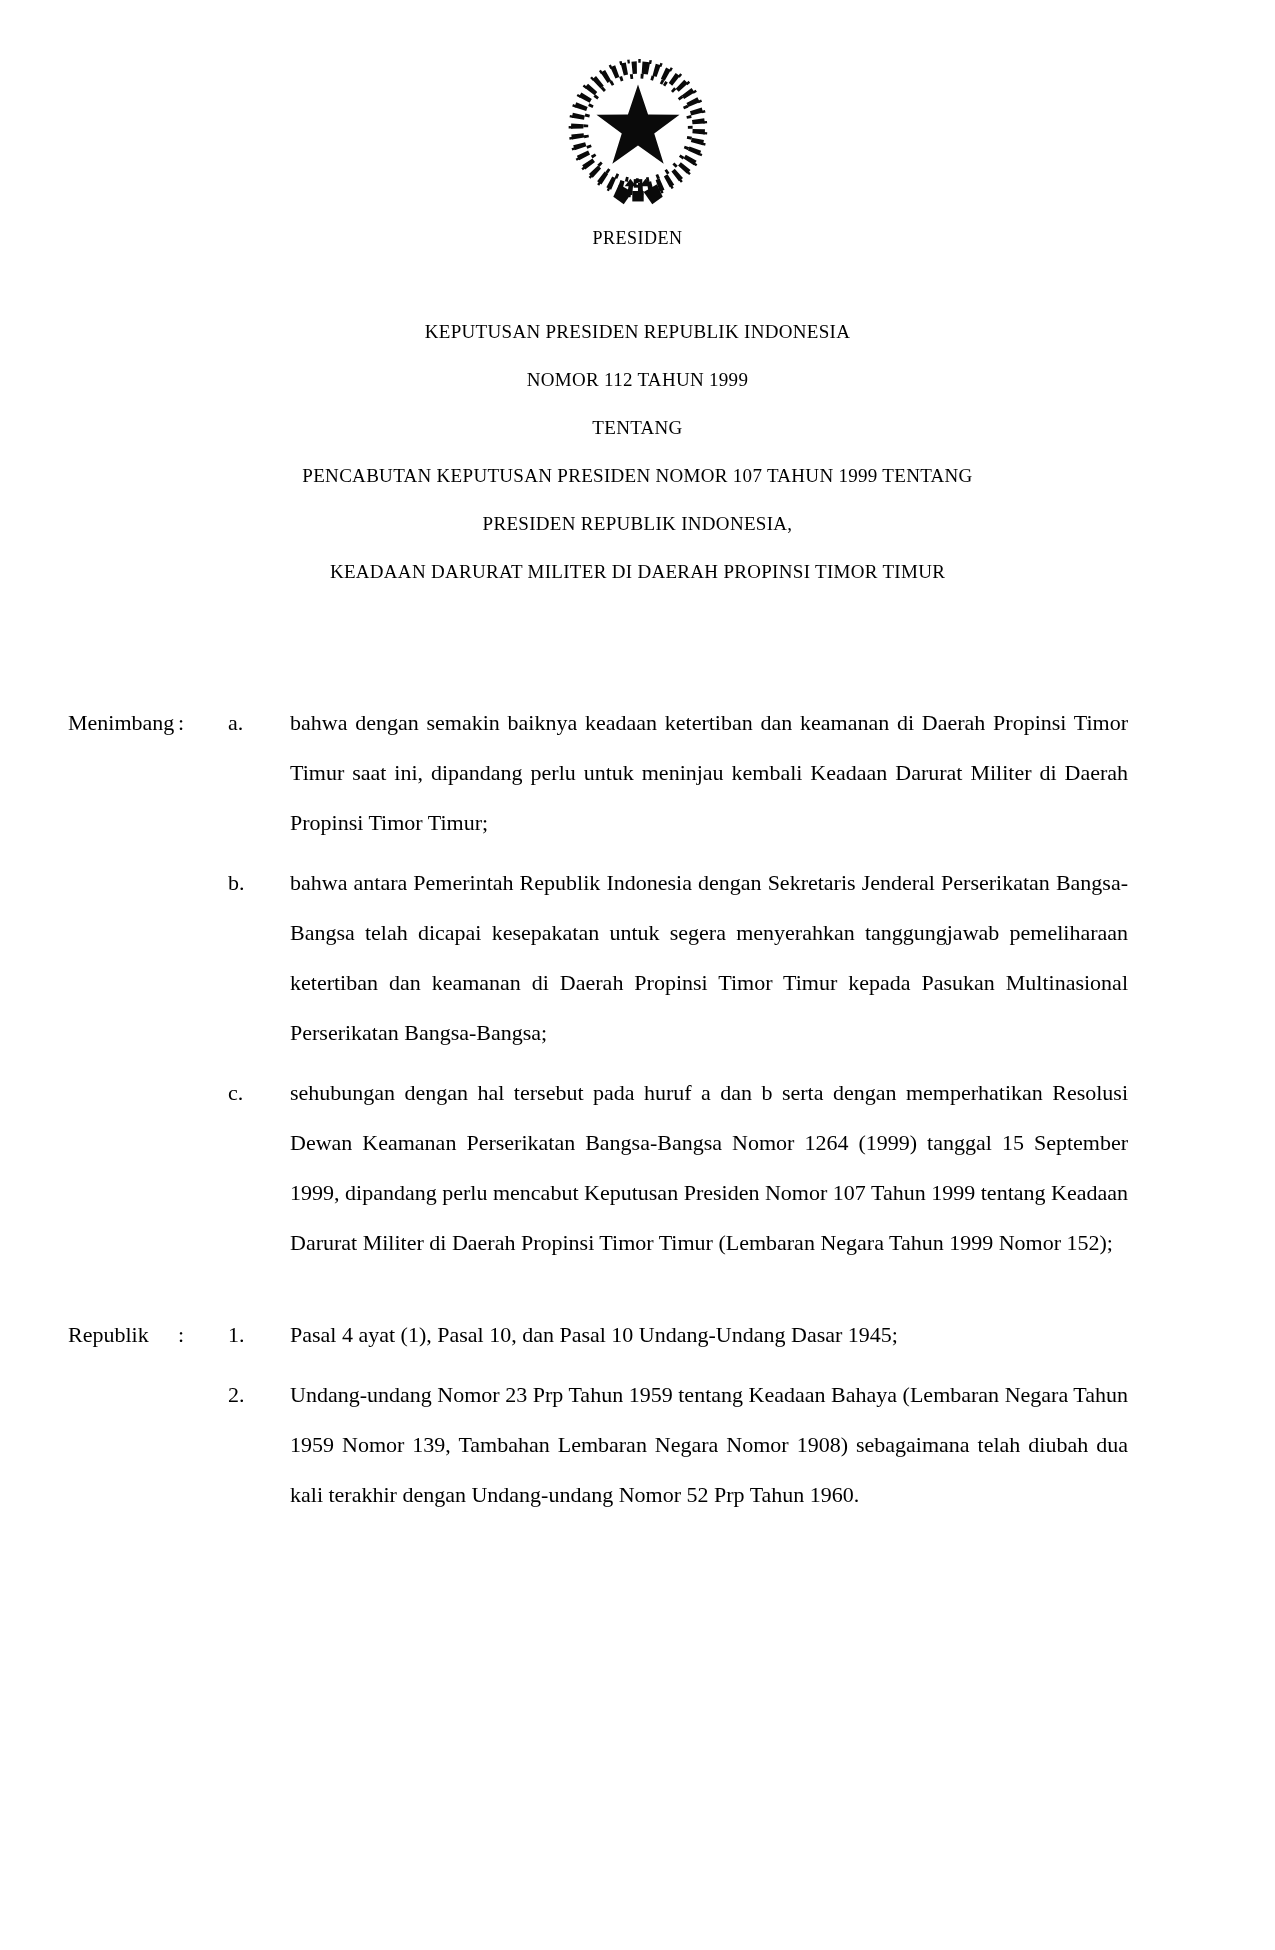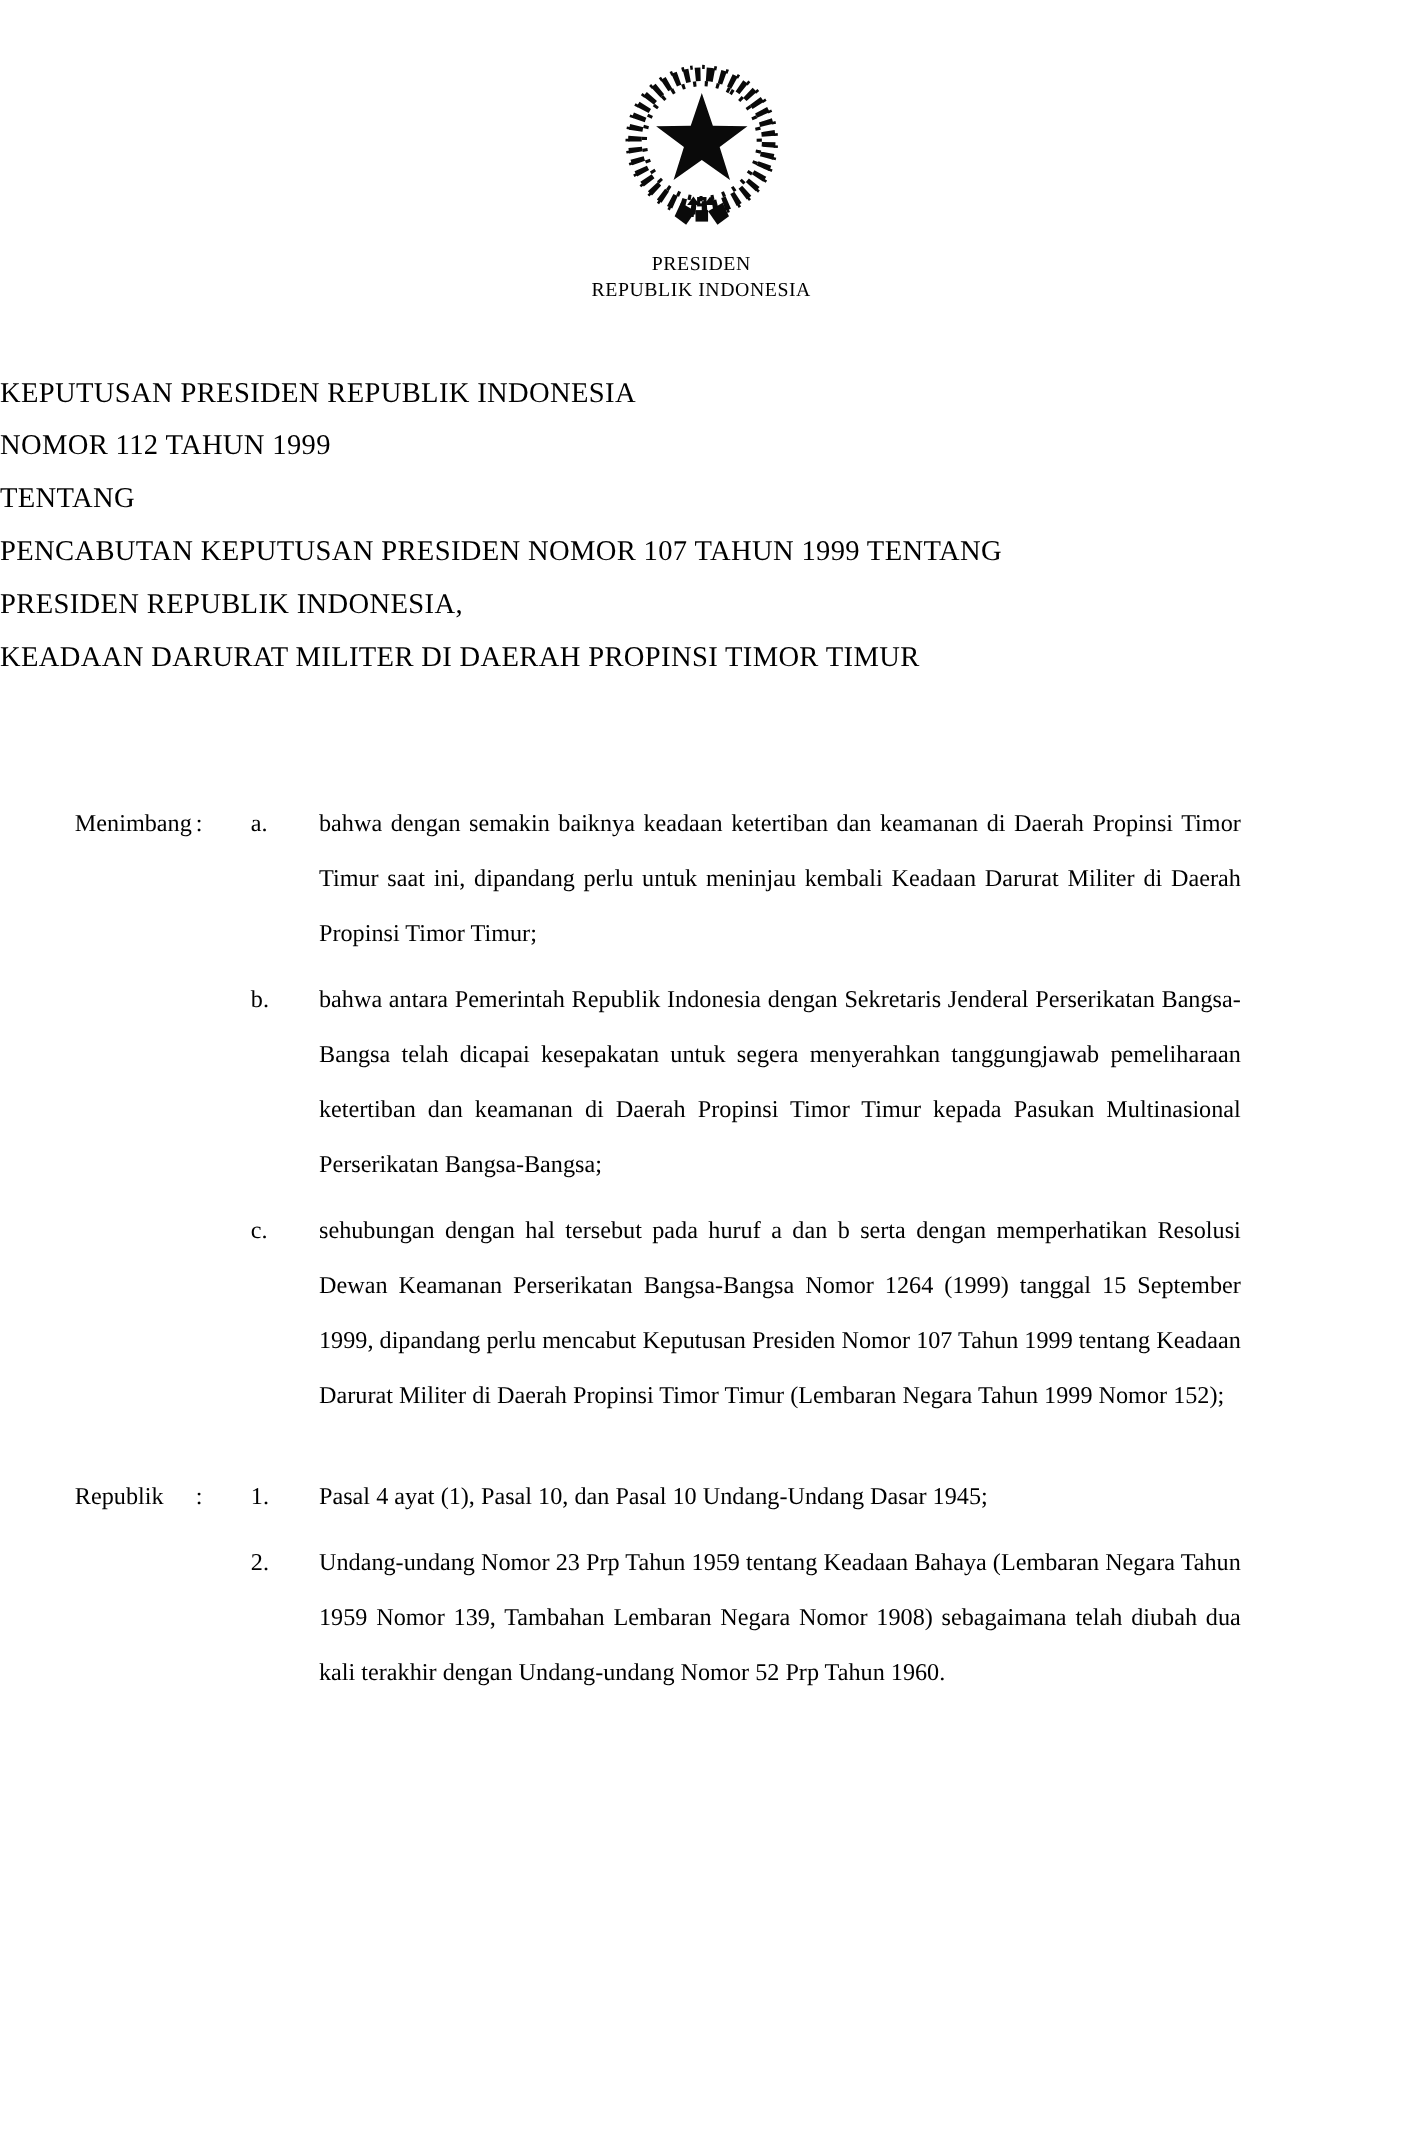--- a/index.html
+++ b/index.html
@@ -19,21 +19,22 @@
   .emblem-wrap svg { display: inline-block; }
   .agency-header {
     text-align: center;
     margin-top: 6px;
     font-size: 18px;
     line-height: 24px;
     letter-spacing: 0.5px;
   }
   .title-block {
     margin-top: 58px;
-    font-size: 26px;
+    text-align: center;
+    font-size: 19px;
     line-height: 48px;
     letter-spacing: 0.3px;
   }
   .doc-body { margin-top: 102px; }
   .clause {
     display: flex;
     align-items: flex-start;
     padding-left: 68px;
     padding-right: 147px;
     font-size: 22px;
@@ -74,21 +75,20 @@
         <path d="M100,139 L86,147 L95,160 L106,152 Z"></path>
         <path d="M72,133 L78,141 L66,141 Z"></path>
         <path d="M88,133 L82,141 L94,141 Z"></path>
         <rect x="77" y="135" width="6" height="6" fill="none" stroke="#0a0a0a" stroke-width="3"></rect>
       </g>
     </svg>
   </div>
 
   <div class="agency-header">
     <div>PRESIDEN</div>
-    <div>REPUBLIK INDONESIA</div>
   </div>
 
   <div class="title-block">
     <div>KEPUTUSAN PRESIDEN REPUBLIK INDONESIA</div>
     <div>NOMOR 112 TAHUN 1999</div>
     <div>TENTANG</div>
     <div>PENCABUTAN KEPUTUSAN PRESIDEN NOMOR 107 TAHUN 1999 TENTANG</div>
     <div>PRESIDEN REPUBLIK INDONESIA,</div>
     <div>KEADAAN DARURAT MILITER DI DAERAH PROPINSI TIMOR TIMUR</div>
   </div>

